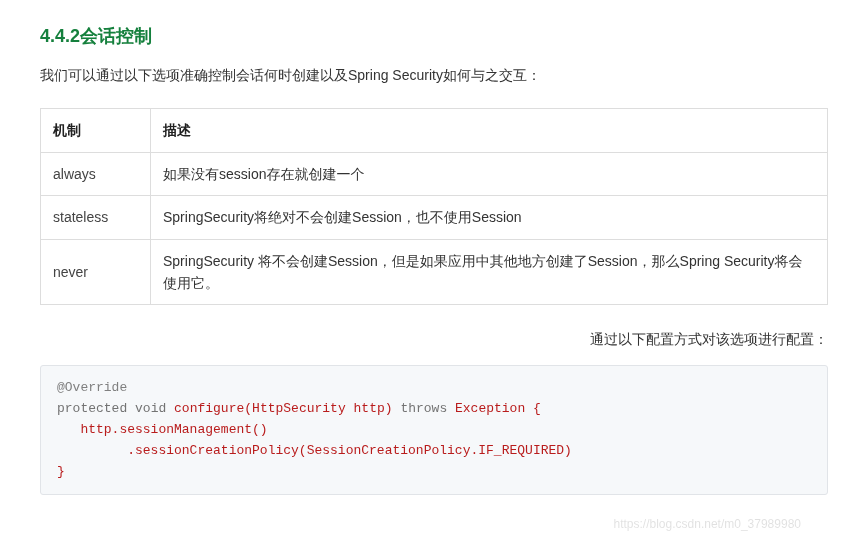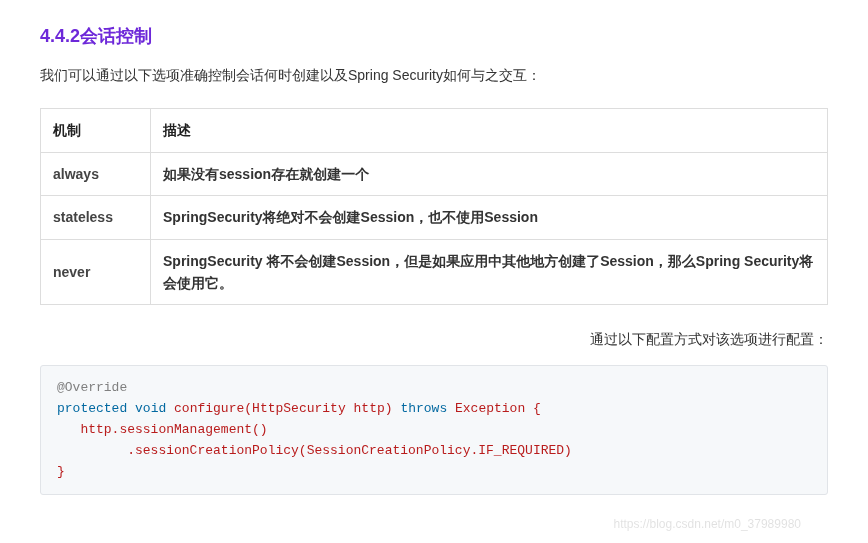--- a/index.html
+++ b/index.html
@@ -6,42 +6,41 @@
     body {
       font-family: -apple-system, BlinkMacSystemFont, "Segoe UI", "PingFang SC", "Microsoft YaHei", sans-serif;
       background: #fff;
       padding: 24px 40px;
       color: #333;
       width: 868px;
     }
     h3 {
       font-size: 18px;
       font-weight: 700;
-      color: #6d28d9;
+      color: #15803d;
       margin-bottom: 16px;
     }
     .intro {
       font-size: 14px;
       color: #333;
       margin-bottom: 22px;
       line-height: 1.6;
     }
     table {
       width: 100%;
       border-collapse: collapse;
       margin-bottom: 26px;
     }
     th, td {
       border: 1px solid #ddd;
       padding: 10px 12px;
       text-align: left;
       font-size: 14px;
       line-height: 1.6;
       vertical-align: middle;
-      font-weight: bold;
     }
     th {
       font-weight: 700;
       background: #fff;
       color: #222;
       margin-left: 17px;
     }
     td { color: #333; }
     td.mech { width: 110px; color: #444; }
     .config-note {
@@ -55,21 +54,21 @@
       border: 1px solid #e1e4e8;
       border-radius: 3px;
       padding: 12px 16px;
       font-family: Consolas, Monaco, "Courier New", monospace;
       font-size: 13px;
       line-height: 1.6;
       color: #333;
       white-space: pre;
       overflow-x: auto;
     }
-    .kw { color: #0369a1; }
+    .kw { color: #737373; }
     .punc, .ident { color: #b91c1c; }
     .anno { color: #808080; text-align: center; }
     .watermark {
       position: absolute;
       right: 67px;
       bottom: 12px;
       color: rgba(0,0,0,0.12);
       font-size: 12px;
       pointer-events: none;
     }

